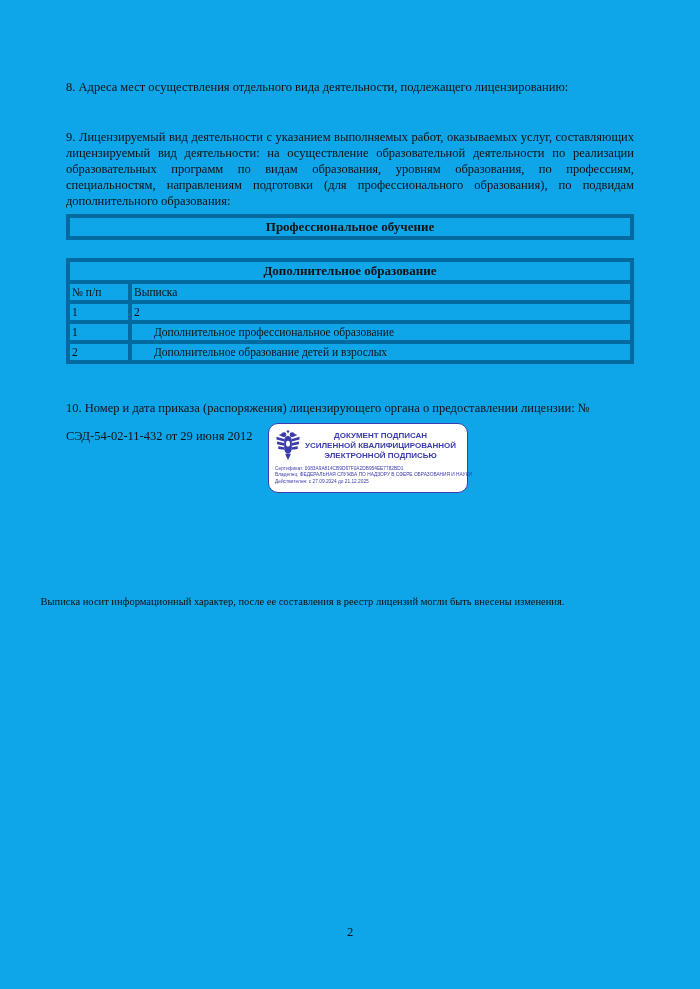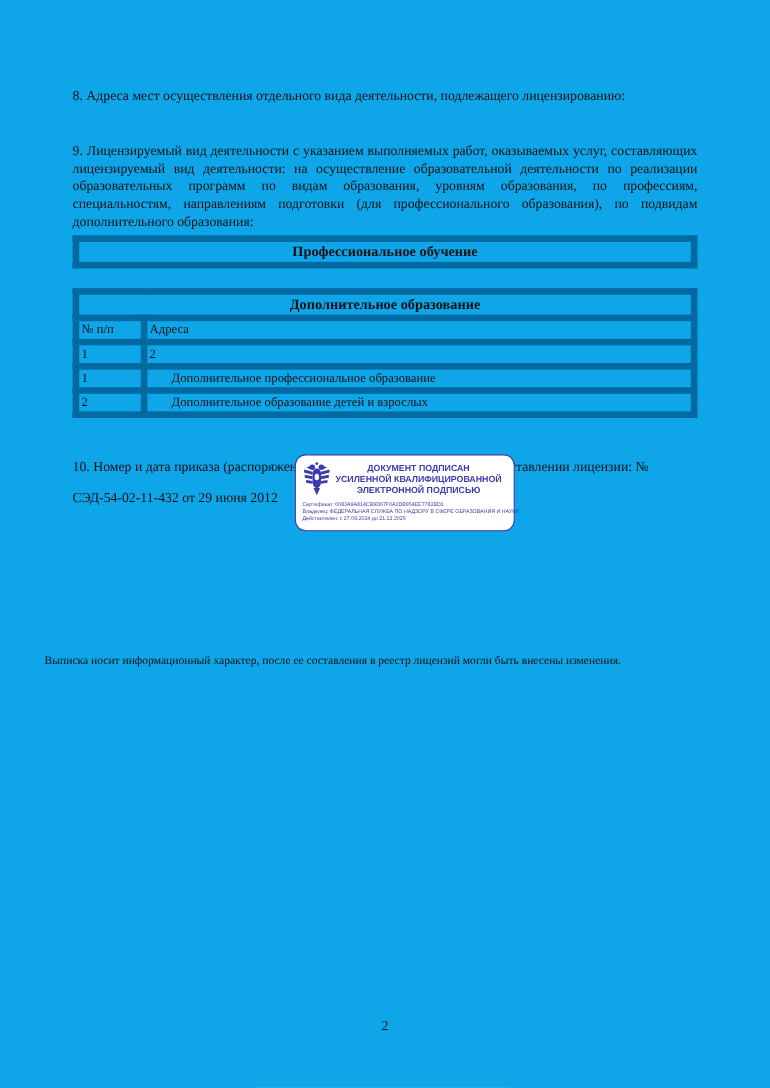--- a/index.html
+++ b/index.html
@@ -18,30 +18,30 @@
     top: 0;
     width: 568px;
   }
   .p8 { margin-top: 78px; font-size: 12.5px; line-height: 19px; }
   .p9 { margin-top: 32px; font-size: 12.5px; line-height: 16px; text-align: justify; }
   .p10 { margin-top: 30px; font-size: 12.5px; line-height: 28px; }
 
   table { width: 100%; border-collapse: collapse; table-layout: fixed; }
   .t1 { margin-top: 5px; }
   .t2 { margin-top: 18px; }
-  td { border: 6px solid #0369a1; font-size: 11.5px; line-height: 14px; padding: 1px 2px; vertical-align: middle; }
+  td { border: 4px solid #0369a1; font-size: 11.5px; line-height: 14px; padding: 1px 2px; vertical-align: middle; }
   td.tbl-title { font-size: 13px; font-weight: bold; text-align: center; padding: 2px 0; }
   td.center { text-align: left; }
   td.left { text-align: left; padding-left: 22px; }
   col.num-col { width: 62px; }
 
   .stamp {
     position: absolute;
     left: 268px;
-    top: 413px;
+    top: 423px;
     width: 200px;
     height: 70px;
     box-sizing: border-box;
     border: 1.6px solid #3b3bad;
     border-radius: 10px;
     color: #3b3bad;
     padding: 4px 7px 2px 6px;
     background: #fff;
   }
   .stamp-top { display: flex; align-items: flex-start; }
@@ -108,21 +108,21 @@
       <colgroup>
           <col class="num-col">
           <col>
         </colgroup>
       <tbody>
           <tr>
         <td class="tbl-title" colspan="2">Дополнительное образование</td>
       </tr>
       <tr>
         <td class="center">№ п/п</td>
-        <td class="center">Адреса</td>
+        <td class="center">Выписка</td>
       </tr>
       <tr>
         <td class="center">1</td>
         <td class="center">2</td>
       </tr>
       <tr>
         <td class="center">1</td>
         <td class="left">Дополнительное профессиональное образование</td>
       </tr>
       <tr>

